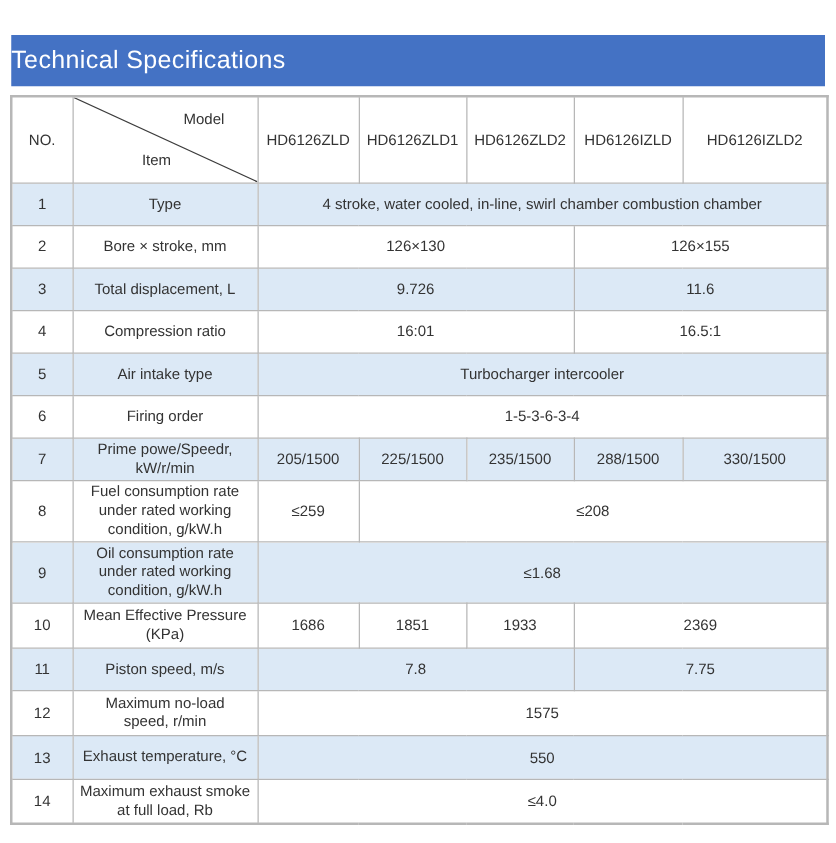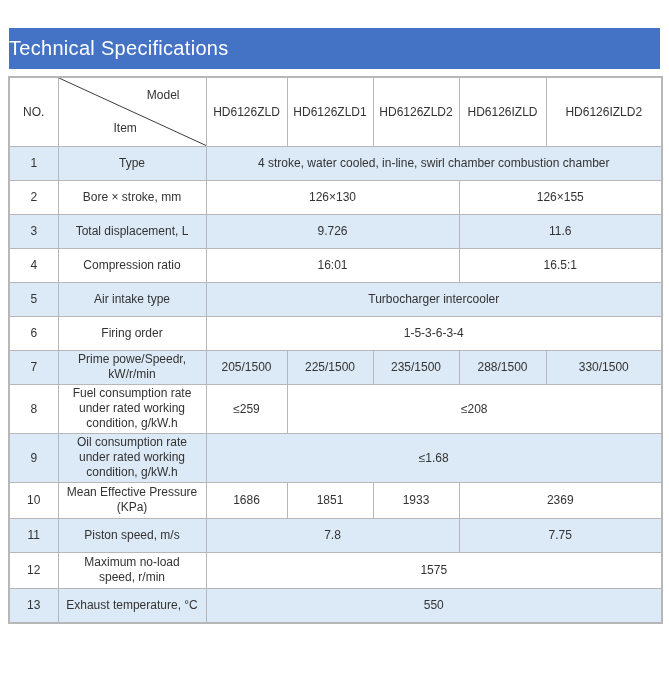--- a/index.html
+++ b/index.html
@@ -168,14 +168,20 @@
         <td>12</td>
         <td class="label-cell">Maximum no-load
 speed, r/min</td>
         <td colspan="5">1575</td>
       </tr>
       <tr class="shaded" style="height: 35px;">
         <td>13</td>
         <td class="label-cell">Exhaust temperature, °C</td>
         <td colspan="5">550</td>
       </tr>
+      <tr style="height: 36px;">
+        <td>14</td>
+        <td class="label-cell">Maximum exhaust smoke
+at full load, Rb</td>
+        <td colspan="5">≤4.0</td>
+      </tr>
     </tbody>
 </table>
 
 </body></html>

